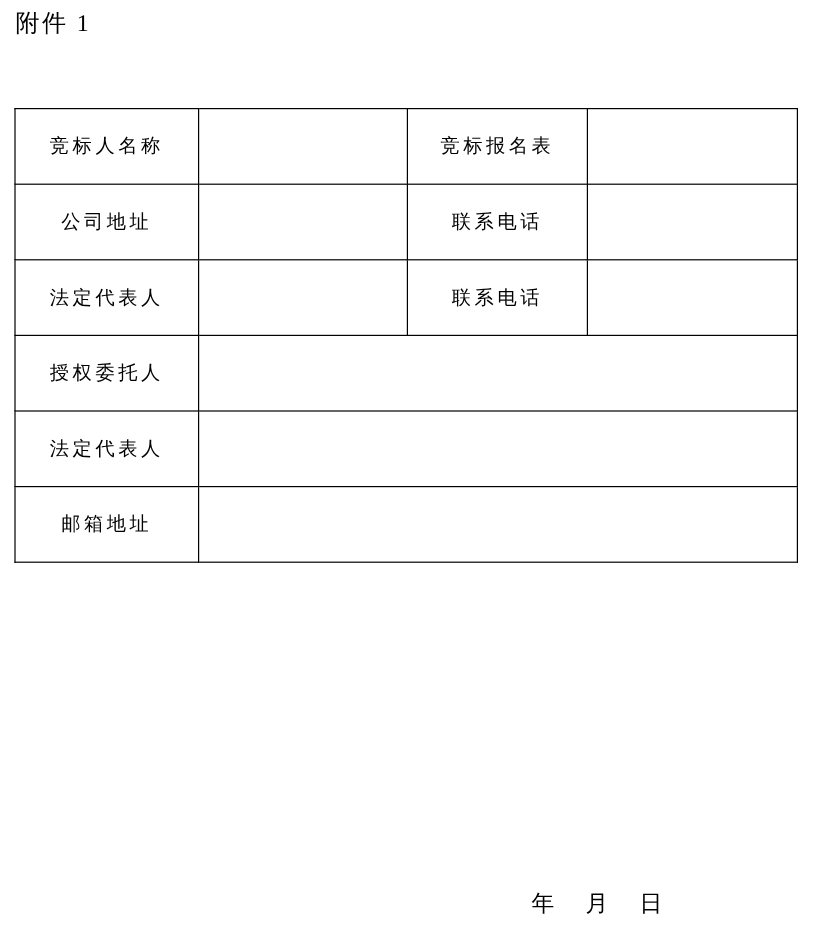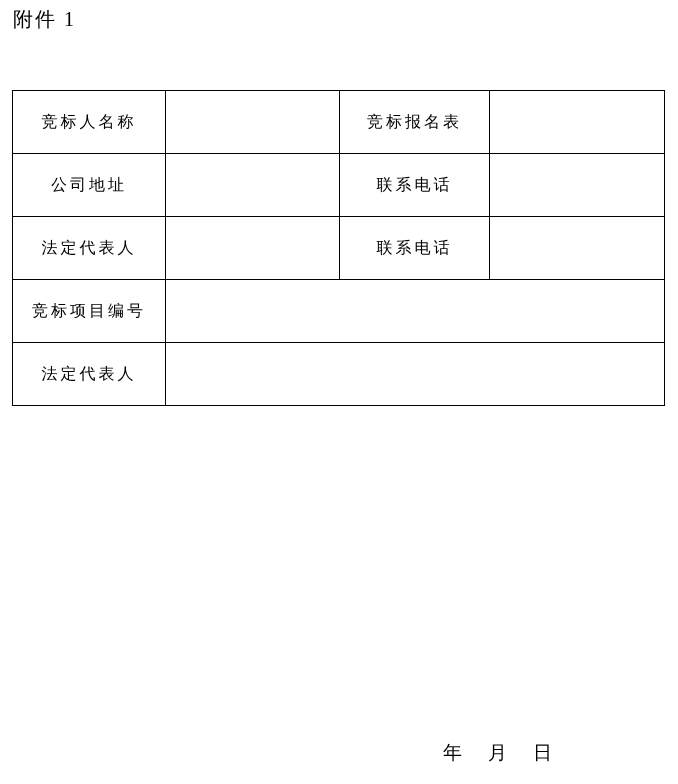--- a/index.html
+++ b/index.html
@@ -95,25 +95,29 @@
         <td class="label-cell">联系电话</td>
         <td class="value-cell"></td>
       </tr>
       <tr>
         <td class="label-cell">法定代表人</td>
         <td class="value-cell"></td>
         <td class="label-cell">联系电话</td>
         <td class="value-cell"></td>
       </tr>
       <tr>
-        <td class="label-cell">竞标项目编号</td>
+        <td class="label-cell">授权委托人</td>
         <td class="value-cell" colspan="3"></td>
       </tr>
       <tr>
         <td class="label-cell">法定代表人</td>
+        <td class="value-cell" colspan="3"></td>
+      </tr>
+      <tr>
+        <td class="label-cell">邮箱地址</td>
         <td class="value-cell" colspan="3"></td>
       </tr>
     </tbody>
   </table>
 
   <div class="footer-area">
     <div class="date-line">
       <span>年</span>
       <span>月</span>
       <span>日</span>

